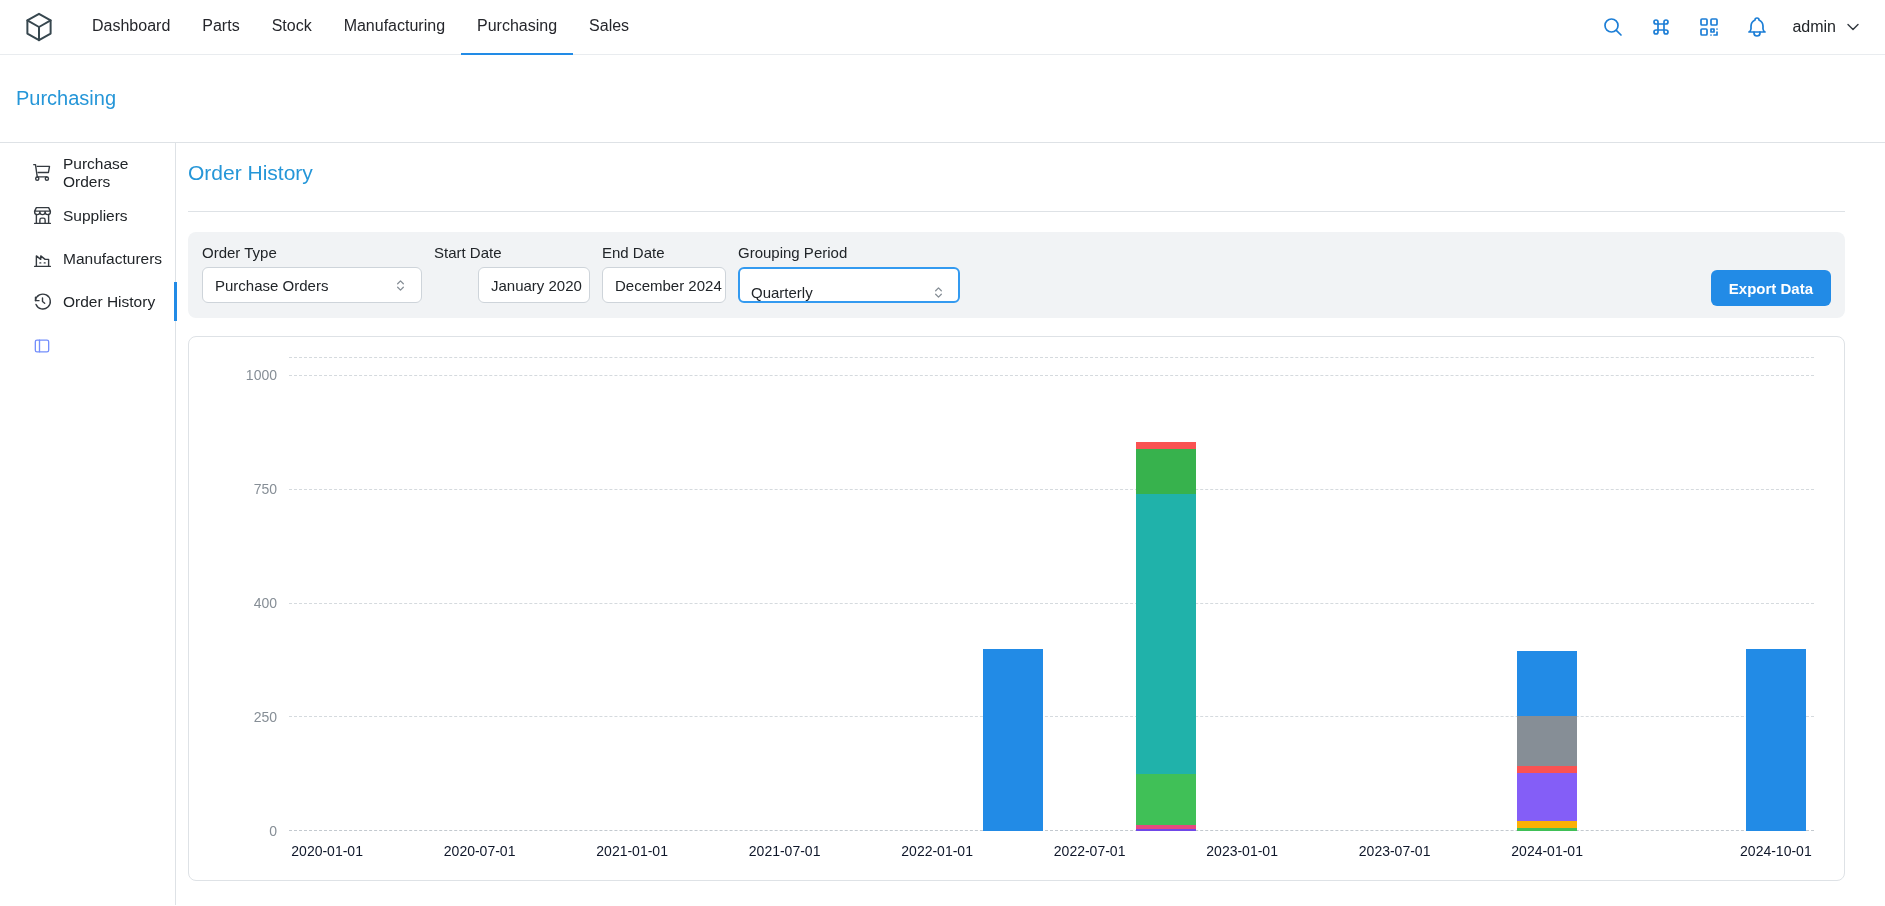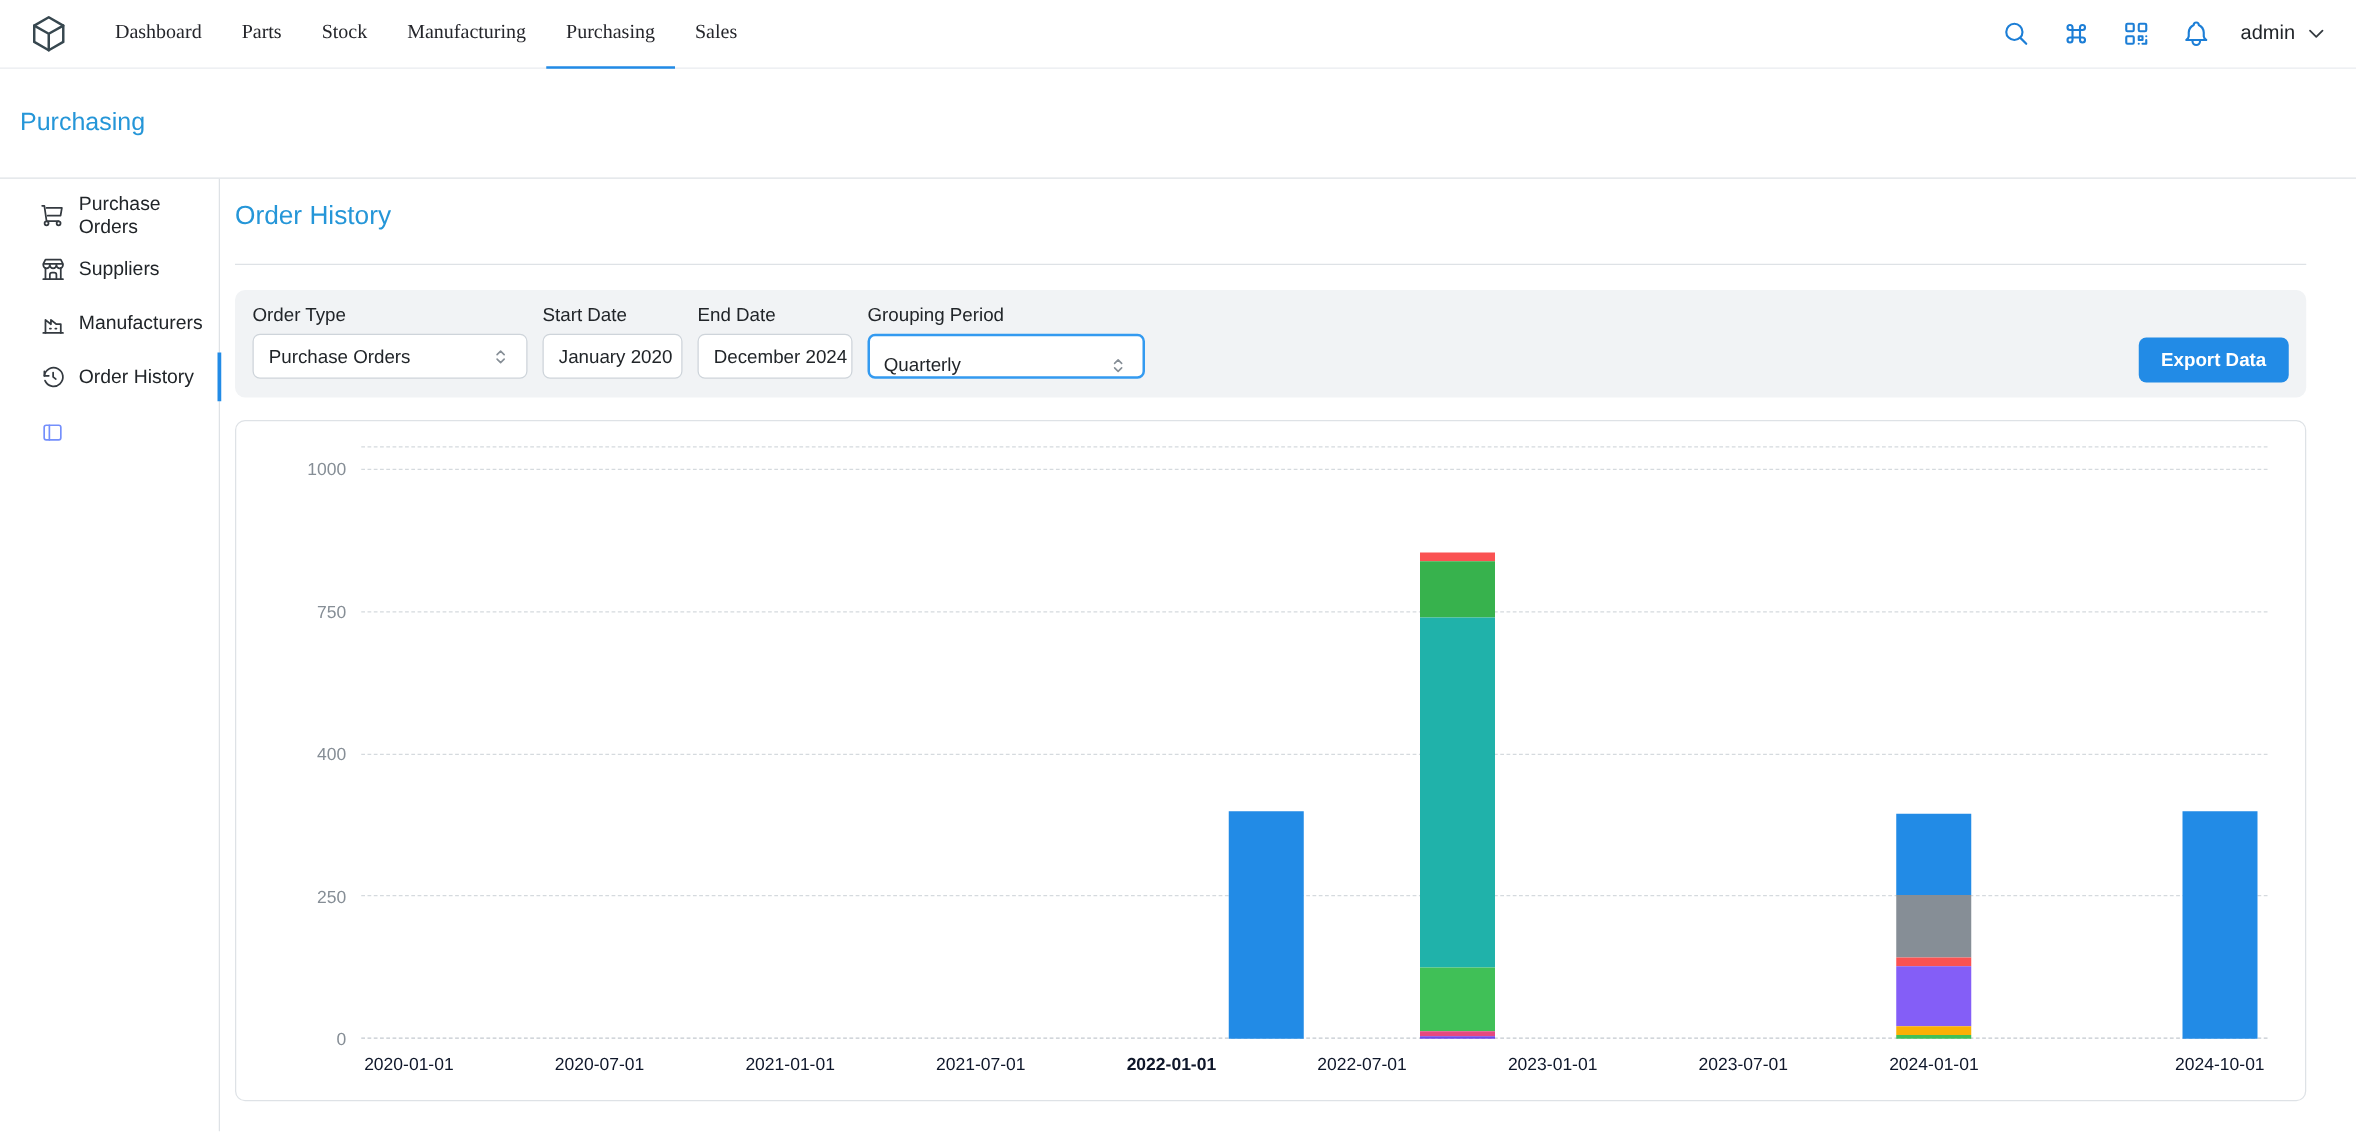--- a/index.html
+++ b/index.html
@@ -16,21 +16,21 @@
   .navbar {
     height: 55px;
     display: flex;
     align-items: center;
     padding: 0 22px;
     border-bottom: 1px solid #e9ecef;
     background: #fff;
   }
   .logo { width: 34px; height: 34px; color: #37474f; margin-right: 20px; cursor: pointer; flex-shrink: 0; }
   .logo svg { width: 100%; height: 100%; }
-  .tabs { display: flex; align-items: stretch; height: 55px; font-family: Liberation Serif, serif; }
+  .tabs { display: flex; align-items: stretch; height: 55px; }
   .tab {
     display: flex; align-items: center;
     padding: 0 16px;
     font-size: 16px; color: #25262b;
     cursor: pointer;
     border-bottom: 2px solid transparent;
   }
   .tab.active { border-bottom-color: #228be6; }
   .nav-actions { margin-left: auto; display: flex; align-items: center; gap: 22px; }
   .icon-btn {
@@ -95,21 +95,21 @@
     height: 36px; background: #fff;
     border: 1px solid #ced4da; border-radius: 6px;
     display: flex; align-items: center;
     padding: 0 12px; font-size: 15px; color: #212529;
     cursor: pointer;
   }
   .control .val { white-space: nowrap; }
   .control .selector-icon { margin-left: auto; width: 17px; height: 17px; color: #868e96; padding-left: 8px; box-sizing: content-box; }
   .control.focus { border: 2px solid #339af0; padding: 0 11px; align-items: flex-end; }
   .w-order { width: 220px; }
-  .w-start { width: 112px; }
+  .w-start { width: 112px; margin-left: 44px; }
   .w-end   { width: 124px; }
   .w-group { width: 222px; }
   .export-btn {
     margin-left: auto; align-self: flex-end;
     height: 36px; padding: 0 18px;
     background: #228be6; color: #fff;
     border: none; border-radius: 6px;
     font-family: inherit; font-size: 15px; font-weight: 600;
     cursor: pointer;
   }
@@ -314,21 +314,21 @@
           </div>
           <div class="bar" style="left: calc(97.5% - 30px); width: 60px; height: 38.4615%;">
             <div class="seg" style="flex-grow: 400; background: rgb(34, 139, 230);"></div>
           </div>
         </div>
       <div class="x-axis">
           <div class="x-tick" style="left: 2.5%;">2020-01-01</div>
           <div class="x-tick" style="left: 12.5%;">2020-07-01</div>
           <div class="x-tick" style="left: 22.5%;">2021-01-01</div>
           <div class="x-tick" style="left: 32.5%;">2021-07-01</div>
-          <div class="x-tick" style="left: 42.5%; font-weight: bold;">2022-01-01</div>
+          <div class="x-tick" style="left: 42.5%;">2022-01-01</div>
           <div class="x-tick" style="left: 52.5%;">2022-07-01</div>
           <div class="x-tick" style="left: 62.5%;">2023-01-01</div>
           <div class="x-tick" style="left: 72.5%;">2023-07-01</div>
           <div class="x-tick" style="left: 82.5%; text-align: right;">2024-01-01</div>
           <div class="x-tick" style="left: 97.5%;">2024-10-01</div>
         </div>
     </section>
   </main>
 </div>
 

